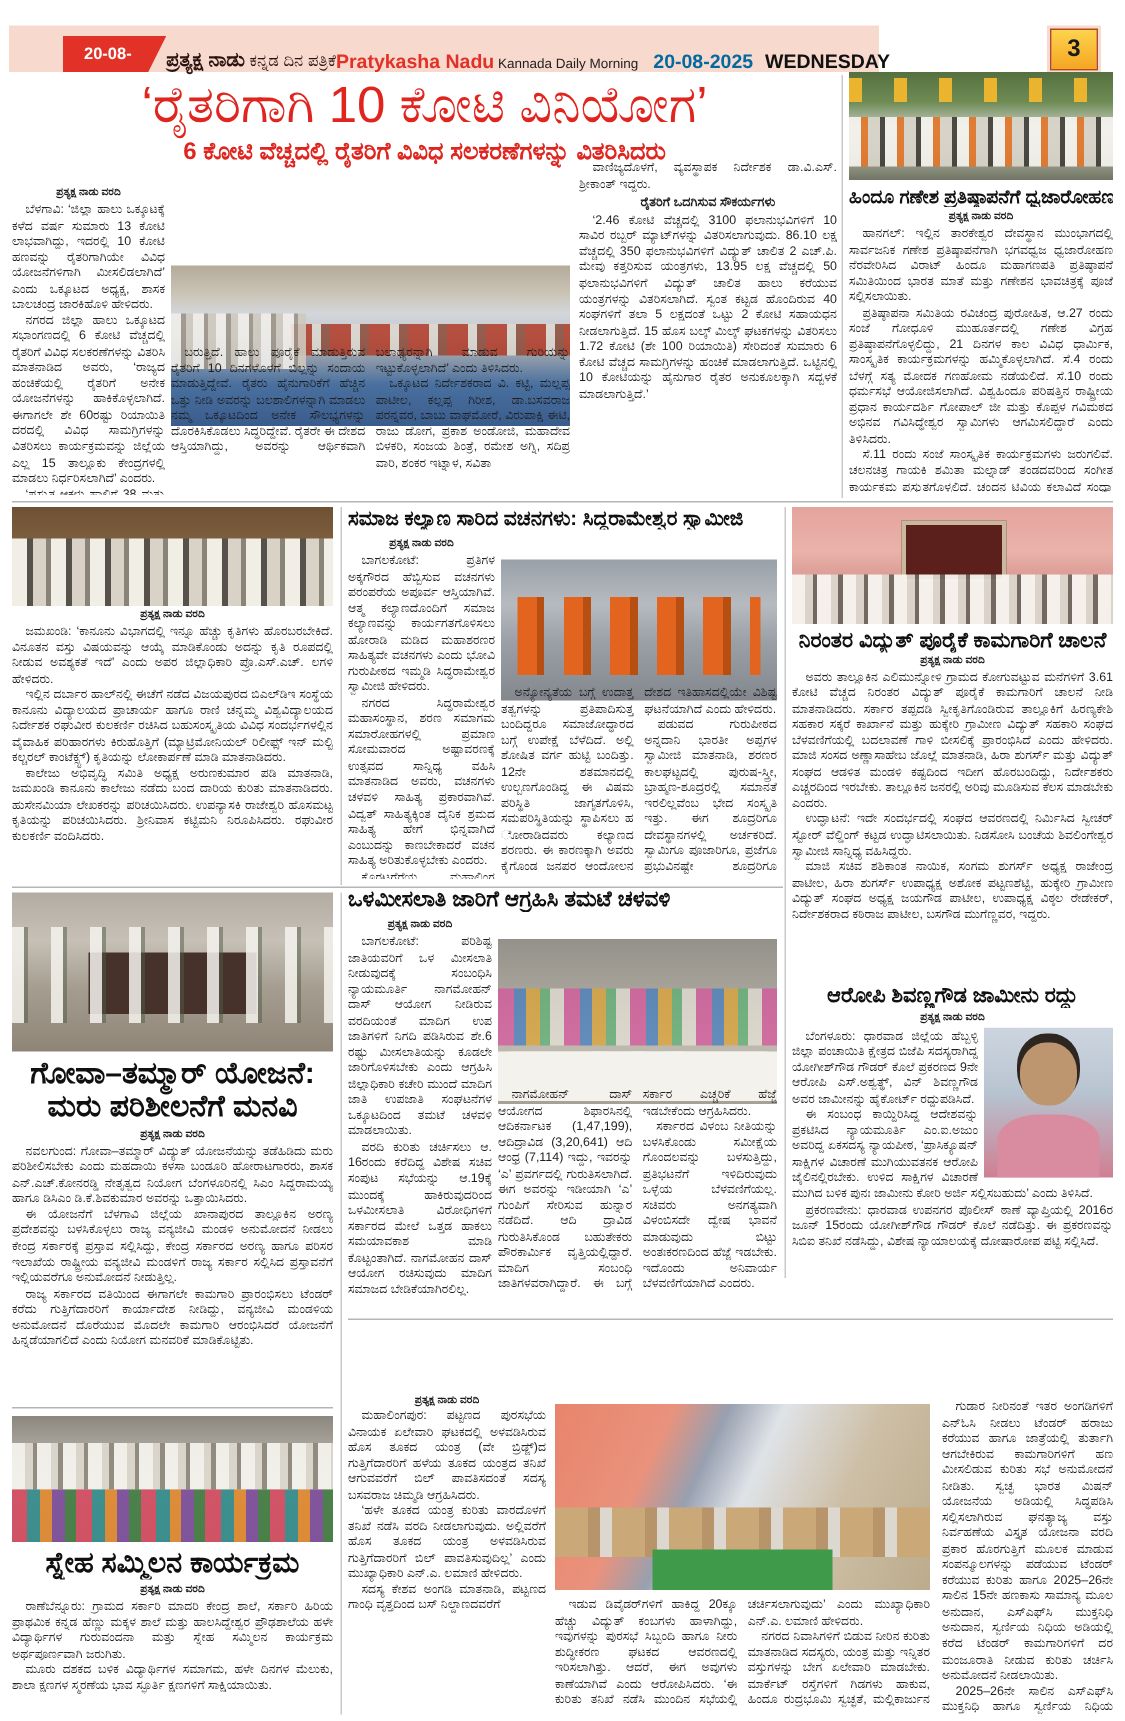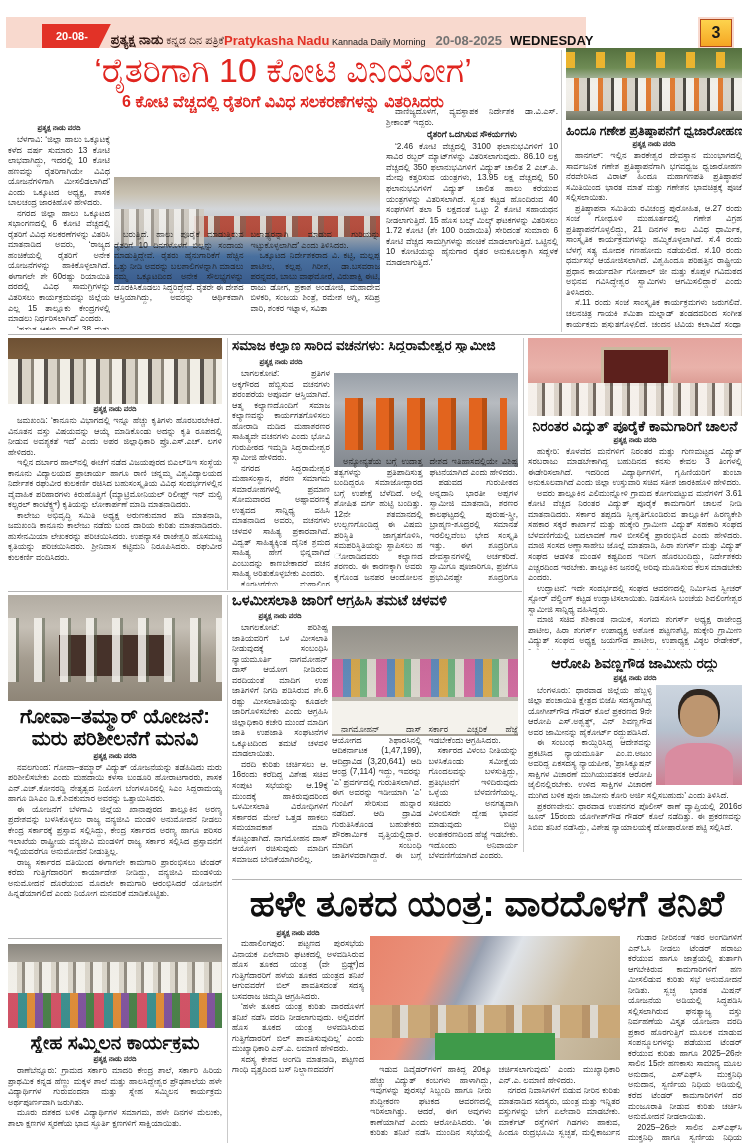--- a/index.html
+++ b/index.html
@@ -7,21 +7,21 @@
   body{width:750px;height:1147px;font-family:"Liberation Sans","DejaVu Sans",sans-serif;color:#1f1f1f}
   #page{position:relative;width:750px;height:1147px;background:#fff;overflow:hidden}
   .abs{position:absolute}
   
   .hbar{position:absolute;left:6px;top:17px;width:580px;height:31px;background:#f8d9ce;display:flex;align-items:flex-end}
   .datebox{margin-left:36px;background:#e23227;color:#fff;font-weight:bold;font-size:11px;height:24px;line-height:24px;padding:0 20px 0 14px;clip-path:polygon(0 0,100% 0,calc(100% - 12px) 100%,0 100%)}
   .mast-kn{font-size:11px;color:#2a1410;white-space:nowrap}
   .mast-kn b{font-size:13px}
   .mast-en{margin-left:auto;font-size:9px;color:#222;white-space:nowrap}
   .mast-en b{color:#e23227;font-size:13px}
-  .mast-date{margin-left:10px;color:#737373;font-weight:bold;font-size:13px;white-space:nowrap}
+  .mast-date{margin-left:10px;color:#0369a1;font-weight:bold;font-size:13px;white-space:nowrap}
   .mast-day{margin:0 10px 0 8px;color:#111;font-weight:bold;font-size:13px;white-space:nowrap}
   .pageno{position:absolute;left:700px;top:19px;width:32px;height:28px;background:linear-gradient(180deg,#fdd34d,#f5a623);border:1px solid #b24a1e;box-shadow:0 0 0 2px #f8d9ce;display:flex;align-items:center;justify-content:center;font-weight:bold;font-size:16px;color:#1a1a1a}
   
   .headline-red{color:#e0251f;font-weight:normal;text-align:center;line-height:1.08}
   .sub-red{color:#e0251f;font-weight:bold;text-align:center;line-height:1.15}
   .hl{font-weight:bold;color:#101010;text-align:center;line-height:1.12;overflow:hidden}
   .byline{font-size:7px;font-weight:bold;text-align:center;color:#1a1a1a}
   .body{font-size:8.3px;line-height:1.27;color:#1f1f1f;text-align:justify;overflow:hidden}
   .para{text-indent:9px}
   .cols2{column-count:2;column-gap:7px}
@@ -136,21 +136,20 @@
     </div>
   </section>
 
   <div class="vline" style="left:523px;top:338px;height:514px"></div>
 
   <section class="abs" style="left:528px;top:338px;width:214px;height:316px">
     <div class="photo ph-plaque" style="width:214px;height:78px"></div>
     <div class="hl" style="font-size:14px;margin-top:3px;white-space:nowrap">ನಿರಂತರ ವಿದ್ಯುತ್ ಪೂರೈಕೆ ಕಾಮಗಾರಿಗೆ ಚಾಲನೆ</div>
     <div class="byline" style="margin-top:1px">ಪ್ರತ್ಯಕ್ಷ ನಾಡು ವರದಿ</div>
     <div class="body" style="height:204px;margin-top:2px">
-      <p class="para">ಹುಕ್ಕೇರಿ: ಕೊಳವೆದ ಮನೆಗಳಿಗೆ ನಿರಂತರ ಮತ್ತು ಗುಣಮಟ್ಟದ ವಿದ್ಯುತ್ ಸರಬರಾಜು ಮಾಡಬೇಕಾಗಿದ್ದ ಬಹುದಿನದ ಕನಸು ಕೇವಲ 3 ತಿಂಗಳಲ್ಲಿ ಈಡೇರಿಸಲಾಗಿದೆ. ಇದರಿಂದ ವಿದ್ಯಾರ್ಥಿಗಳಿಗೆ, ಗೃಹಿಣಿಯರಿಗೆ ತುಂಬಾ ಅನುಕೂಲವಾಗಿದೆ ಎಂದು ಜಿಲ್ಲಾ ಉಸ್ತುವಾರಿ ಸಚಿವ ಸತೀಶ ಜಾರಕಿಹೊಳಿ ಹೇಳಿದರು.</p>
       <p class="para">ಅವರು ತಾಲ್ಲೂಕಿನ ಎಲಿಮುನ್ನೋಳಿ ಗ್ರಾಮದ ಕೋಗುವಟ್ಟುವ ಮನೆಗಳಿಗೆ 3.61 ಕೋಟಿ ವೆಚ್ಚದ ನಿರಂತರ ವಿದ್ಯುತ್ ಪೂರೈಕೆ ಕಾಮಗಾರಿಗೆ ಚಾಲನೆ ನೀಡಿ ಮಾತನಾಡಿದರು. ಸರ್ಕಾರ ತಪ್ಪದಡಿ ಸ್ವೀಕೃತಿಗೊಂಡಿರುವ ತಾಲ್ಲೂಕಿಗೆ ಹಿರಣ್ಯಕೇಶಿ ಸಹಕಾರ ಸಕ್ಕರೆ ಕಾರ್ಖಾನೆ ಮತ್ತು ಹುಕ್ಕೇರಿ ಗ್ರಾಮೀಣ ವಿದ್ಯುತ್ ಸಹಕಾರಿ ಸಂಘದ ಬೆಳವಣಿಗೆಯಲ್ಲಿ ಬದಲಾವಣೆ ಗಾಳಿ ಬೀಸಲಿಕ್ಕೆ ಪ್ರಾರಂಭಿಸಿದೆ ಎಂದು ಹೇಳಿದರು. ಮಾಜಿ ಸಂಸದ ಅಣ್ಣಾಸಾಹೇಬ ಜೊಲ್ಲೆ ಮಾತನಾಡಿ, ಹಿರಾ ಶುಗರ್ಸ್ ಮತ್ತು ವಿದ್ಯುತ್ ಸಂಘದ ಆಡಳಿತ ಮಂಡಳಿ ಕಷ್ಟದಿಂದ ಇದೀಗ ಹೊರಬಂದಿದ್ದು, ನಿರ್ದೇಶಕರು ಎಚ್ಚರದಿಂದ ಇರಬೇಕು. ತಾಲ್ಲೂಕಿನ ಜನರಲ್ಲಿ ಅರಿವು ಮೂಡಿಸುವ ಕೆಲಸ ಮಾಡಬೇಕು ಎಂದರು.</p>
       <p class="para">ಉದ್ಘಾಟನೆ: ಇದೇ ಸಂದರ್ಭದಲ್ಲಿ ಸಂಘದ ಆವರಣದಲ್ಲಿ ನಿರ್ಮಿಸಿದ ಸ್ವೀಚರ್ ಸ್ಟೋರ್ ವೆಲ್ಡಿಂಗ್ ಕಟ್ಟಡ ಉದ್ಘಾಟಿಸಲಾಯಿತು. ನಿಡಸೋಸಿ ಬಂಚೆಯ ಶಿವಲಿಂಗೇಶ್ವರ ಸ್ವಾಮೀಜಿ ಸಾನ್ನಿಧ್ಯ ವಹಿಸಿದ್ದರು.</p>
       <p class="para">ಮಾಜಿ ಸಚಿವ ಶಶಿಕಾಂತ ನಾಯಿಕ, ಸಂಗಮ ಶುಗರ್ಸ್ ಅಧ್ಯಕ್ಷ ರಾಜೇಂದ್ರ ಪಾಟೀಲ, ಹಿರಾ ಶುಗರ್ಸ್ ಉಪಾಧ್ಯಕ್ಷ ಅಶೋಕ ಪಟ್ಟಣಶೆಟ್ಟಿ, ಹುಕ್ಕೇರಿ ಗ್ರಾಮೀಣ ವಿದ್ಯುತ್ ಸಂಘದ ಅಧ್ಯಕ್ಷ ಜಯಗೌಡ ಪಾಟೀಲ, ಉಪಾಧ್ಯಕ್ಷ ವಿಠ್ಠಲ ರೇಡೇಕರ್, ನಿರ್ದೇಶಕರಾದ ಕಠಿರಾಜ ಪಾಟೀಲ, ಬಸಗೌಡ ಮುಗೆಣ್ಣವರ, ಇದ್ದರು.</p>
     </div>
   </section>
 
   <section class="abs" style="left:528px;top:656px;width:214px;height:196px">
     <div class="hl" style="font-size:14px;white-space:nowrap">ಆರೋಪಿ ಶಿವಣ್ಣಗೌಡ ಜಾಮೀನು ರದ್ದು</div>
     <div class="byline" style="margin-top:2px">ಪ್ರತ್ಯಕ್ಷ ನಾಡು ವರದಿ</div>
     <div class="body" style="height:166px;margin-top:3px">
@@ -186,21 +185,20 @@
     <div class="photo ph-drums abs" style="left:100px;top:18px;width:186px;height:110px"></div>
     <div class="body cols2 abs" style="left:100px;top:132px;width:186px;height:148px">
       <p class="para">ನಾಗಮೋಹನ್ ದಾಸ್ ಆಯೋಗದ ಶಿಫಾರಸಿನಲ್ಲಿ ಆದಿಕರ್ನಾಟಕ (1,47,199), ಆದಿದ್ರಾವಿಡ (3,20,641) ಆದಿ ಆಂಧ್ರ (7,114) ಇದ್ದು, ಇವರನ್ನು ‘ಎ’ ಪ್ರವರ್ಗದಲ್ಲಿ ಗುರುತಿಸಲಾಗಿದೆ. ಈಗ ಅವರನ್ನು ಇಡೀಯಾಗಿ ‘ಎ’ ಗುಂಪಿಗೆ ಸೇರಿಸುವ ಹುನ್ನಾರ ನಡೆದಿದೆ. ಆದಿ ದ್ರಾವಿಡ ಗುರುತಿಸಿಕೊಂಡ ಬಹುತೇಕರು ಪೌರಕಾರ್ಮಿಕ ವೃತ್ತಿಯಲ್ಲಿದ್ದಾರೆ. ಮಾದಿಗ ಸಂಬಂಧಿ ಜಾತಿಗಳವರಾಗಿದ್ದಾರೆ. ಈ ಬಗ್ಗೆ ಸರ್ಕಾರ ಎಚ್ಚರಿಕೆ ಹೆಜ್ಜೆ ಇಡಬೇಕೆಂದು ಆಗ್ರಹಿಸಿದರು.</p>
       <p class="para">ಸರ್ಕಾರದ ವಿಳಂಬ ನೀತಿಯನ್ನು ಬಳಸಿಕೊಂಡು ಸಮೀಕ್ಷೆಯ ಗೊಂದಲವನ್ನು ಬಳಸುತ್ತಿದ್ದು, ಪ್ರತಿಭಟನೆಗೆ ಇಳಿದಿರುವುದು ಒಳ್ಳೆಯ ಬೆಳವಣಿಗೆಯಲ್ಲ. ಸಚಿವರು ಅನಗತ್ಯವಾಗಿ ವಿಳಂಬಿಸದೇ ದ್ವೇಷ ಭಾವನೆ ಮಾಡುವುದು ಬಿಟ್ಟು ಅಂತಃಕರಣದಿಂದ ಹೆಜ್ಜೆ ಇಡಬೇಕು. ಇದೊಂದು ಅನಿವಾರ್ಯ ಬೆಳವಣಿಗೆಯಾಗಿದೆ ಎಂದರು.</p>
     </div>
   </section>
 
   <div class="hline" style="left:232px;top:879px;width:510px"></div>
 
   <section>
-    <div class="hl abs" style="left:232px;top:884px;width:510px;font-size:36px;font-weight:800">ಹಳೇ ತೂಕದ ಯಂತ್ರ: ವಾರದೊಳಗೆ ತನಿಖೆ</div>
     <div class="byline abs" style="left:232px;top:929px;width:132px">ಪ್ರತ್ಯಕ್ಷ ನಾಡು ವರದಿ</div>
     <div class="body abs" style="left:232px;top:938px;width:132px;height:205px">
       <p class="para">ಮಹಾಲಿಂಗಪುರ: ಪಟ್ಟಣದ ಪುರಸಭೆಯ ವಿನಾಯಕ ಏಲೇವಾರಿ ಘಟಕದಲ್ಲಿ ಅಳವಡಿಸಿರುವ ಹೊಸ ತೂಕದ ಯಂತ್ರ (ವೇ ಬ್ರಿಡ್ಜ್)ದ ಗುತ್ತಿಗೆದಾರರಿಗೆ ಹಳೆಯ ತೂಕದ ಯಂತ್ರದ ತನಿಖೆ ಆಗುವವರೆಗೆ ಬಿಲ್ ಪಾವತಿಸದಂತೆ ಸದಸ್ಯ ಬಸವರಾಜ ಚಿಮ್ಮಡಿ ಆಗ್ರಹಿಸಿದರು.</p>
       <p class="para">‘ಹಳೇ ತೂಕದ ಯಂತ್ರ ಕುರಿತು ವಾರದೊಳಗೆ ತನಿಖೆ ನಡೆಸಿ ವರದಿ ನೀಡಲಾಗುವುದು. ಅಲ್ಲಿವರೆಗೆ ಹೊಸ ತೂಕದ ಯಂತ್ರ ಅಳವಡಿಸಿರುವ ಗುತ್ತಿಗೆದಾರರಿಗೆ ಬಿಲ್ ಪಾವತಿಸುವುದಿಲ್ಲ’ ಎಂದು ಮುಖ್ಯಾಧಿಕಾರಿ ಎನ್.ಎ. ಲಮಾಣಿ ಹೇಳಿದರು.</p>
       <p class="para">ಸದಸ್ಯ ಕೇಶವ ಅಂಗಡಿ ಮಾತನಾಡಿ, ಪಟ್ಟಣದ ಗಾಂಧಿ ವೃತ್ತದಿಂದ ಬಸ್ ನಿಲ್ದಾಣದವರೆಗೆ</p>
     </div>
     <div class="photo ph-hall abs" style="left:370px;top:936px;width:250px;height:124px"></div>
     <div class="body cols2 abs" style="left:370px;top:1064px;width:250px;height:79px">
       <p class="para">ಇಡುವ ಡಿವೈಡರ್‌ಗಳಿಗೆ ಹಾಕಿದ್ದ 20ಕ್ಕೂ ಹೆಚ್ಚು ವಿದ್ಯುತ್ ಕಂಬಗಳು ಹಾಳಾಗಿದ್ದು, ಇವುಗಳನ್ನು ಪುರಸಭೆ ಸಿಬ್ಬಂದಿ ಹಾಗೂ ನೀರು ಶುದ್ಧೀಕರಣ ಘಟಕದ ಆವರಣದಲ್ಲಿ ಇರಿಸಲಾಗಿತ್ತು. ಆದರೆ, ಈಗ ಅವುಗಳು ಕಾಣೆಯಾಗಿವೆ ಎಂದು ಆರೋಪಿಸಿದರು. ‘ಈ ಕುರಿತು ತನಿಖೆ ನಡೆಸಿ ಮುಂದಿನ ಸಭೆಯಲ್ಲಿ ಚರ್ಚಿಸಲಾಗುವುದು’ ಎಂದು ಮುಖ್ಯಾಧಿಕಾರಿ ಎನ್.ಎ. ಲಮಾಣಿ ಹೇಳಿದರು.</p>
       <p class="para">ನಗರದ ನಿವಾಸಿಗಳಿಗೆ ಬಿಡುವ ನೀರಿನ ಕುರಿತು ಮಾತನಾಡಿದ ಸದಸ್ಯರು, ಯಂತ್ರ ಮತ್ತು ಇನ್ನಿತರ ವಸ್ತುಗಳನ್ನು ಬೇಗ ಏಲೇವಾರಿ ಮಾಡಬೇಕು. ಮಾರ್ಕೆಟ್ ರಸ್ತೆಗಳಿಗೆ ಗಿಡಗಳು ಹಾಕುವ, ಹಿಂದೂ ರುದ್ರಭೂಮಿ ಸ್ವಚ್ಛತೆ, ಮಲ್ಲಿಕಾರ್ಜುನ ಕಂಪಿ ಹಾಯ್ದು ಹೋಗುವ ರಸ್ತೆಗೆ ಸೇರುವ ಚರಂಡಿ ನೀರು ಹರಿಸುವಂತೆ ಮತ್ತು ತಡೆಗೋಡೆ ನಿರ್ಮಿಸುವಂತೆ ಸದಸ್ಯರು ಆಗ್ರಹಿಸಿದರು. ಮಹಾಲಿಂಗೇಶ್ವರ ಜಾತ್ರೆ ಮುಂದಿನ ತಿಂಗಳು ನಡೆಯಲಿದ್ದು, ಈ ನಿಮಿತ್ತ ತುರ್ತಾಗಿ ಅಭಿವೃದ್ಧಿ ಕಾಮಗಾರಿಗಳನ್ನು ಕೈಗೊಳ್ಳುವ, ಜಾತ್ರೆಯಲ್ಲಿ ಅಳವಡಿಸುವ ಮೇಳ,</p>

